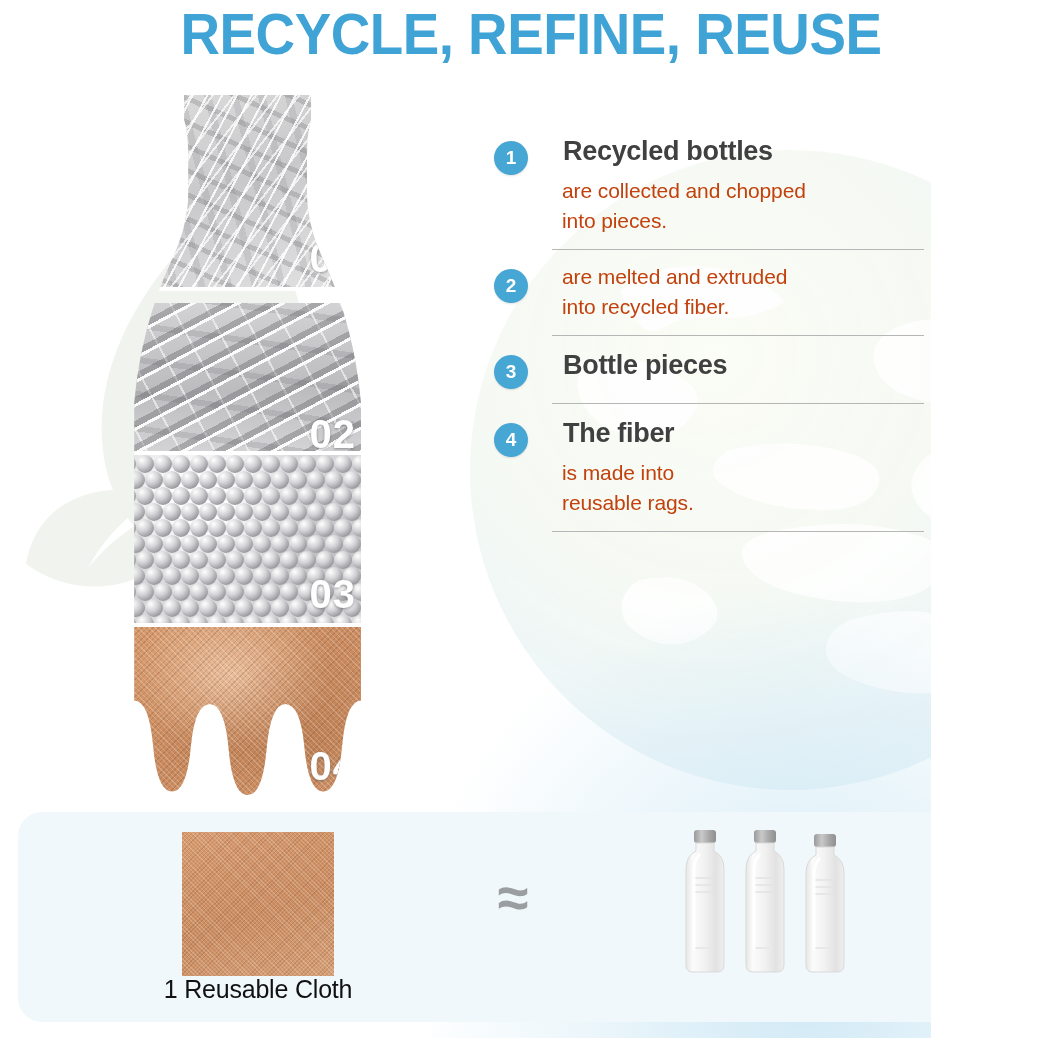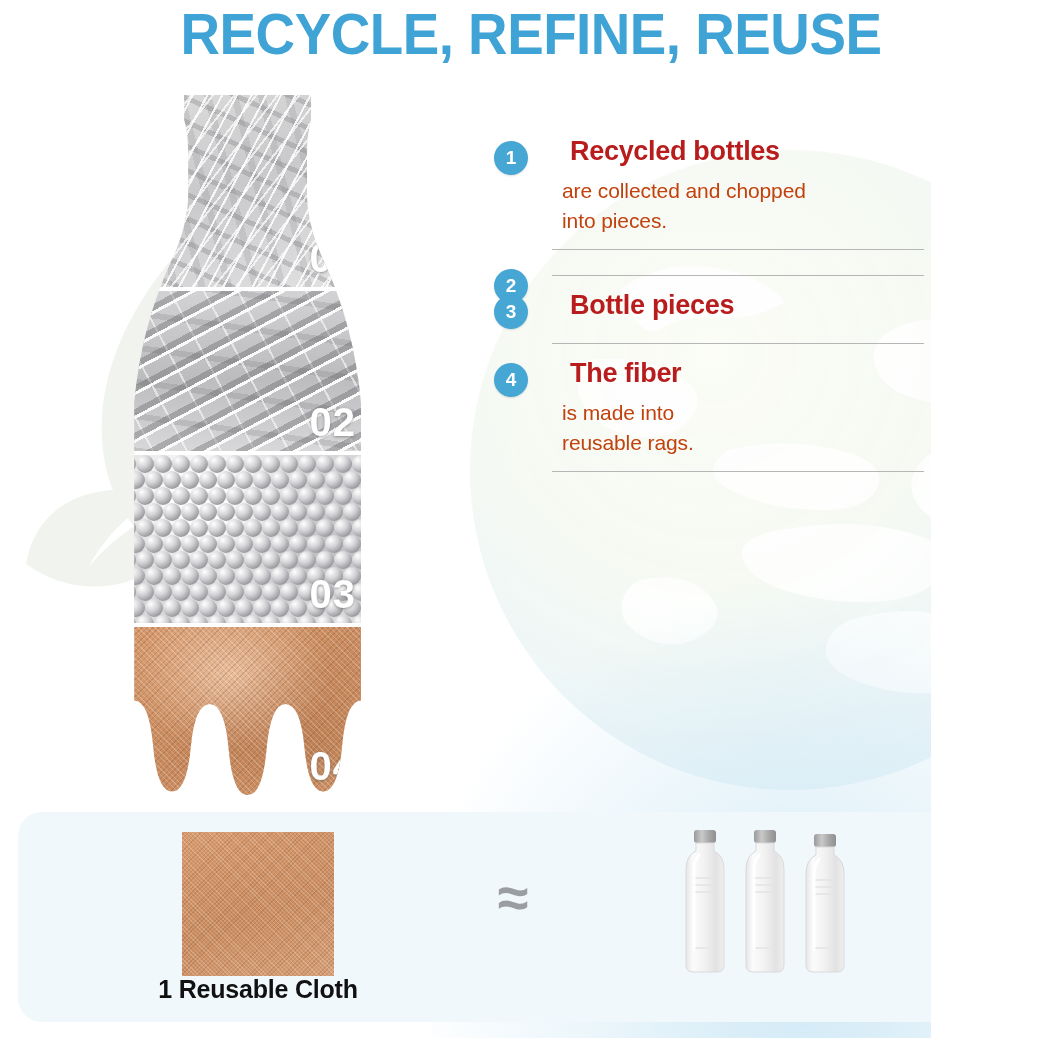--- a/index.html
+++ b/index.html
@@ -121,21 +121,21 @@
   
   .band1 { top: 0; height: 192px;
     background:
       repeating-linear-gradient(118deg, rgba(255,255,255,.85) 0 2px, rgba(0,0,0,0) 2px 13px),
       repeating-linear-gradient(-52deg, rgba(255,255,255,.7) 0 2px, rgba(0,0,0,0) 2px 17px),
       repeating-linear-gradient(24deg, rgba(120,120,124,.30) 0 5px, rgba(0,0,0,0) 5px 22px),
       repeating-linear-gradient(76deg, rgba(150,150,155,.25) 0 7px, rgba(0,0,0,0) 7px 26px),
       linear-gradient(160deg, #dedede 0%, #c9c9cb 45%, #e4e4e5 100%);
   }
   
-  .band2 { top: 196px; height: 160px;
+  .band2 { top: 208px; height: 160px;
     background:
       repeating-linear-gradient(-28deg, rgba(255,255,255,.95) 0 3px, rgba(0,0,0,0) 3px 21px),
       repeating-linear-gradient(-28deg, rgba(90,90,94,.35) 0 9px, rgba(0,0,0,0) 9px 21px),
       repeating-linear-gradient(62deg, rgba(255,255,255,.55) 0 2px, rgba(0,0,0,0) 2px 30px),
       repeating-linear-gradient(8deg, rgba(110,110,114,.20) 0 6px, rgba(0,0,0,0) 6px 34px),
       linear-gradient(180deg, #d2d2d4 0%, #bcbcbf 55%, #d8d8da 100%);
   }
   
   .band3 { top: 360px; height: 168px;
     background:
@@ -179,24 +179,24 @@
     color: #ffffff;
     font-size: 19px;
     font-weight: 600;
     line-height: 34px;
     text-align: center;
     box-shadow: 0 1px 2px rgba(0,0,0,.12);
   }
   .step-title {
     font-size: 27px;
     font-weight: 700;
-    color: #b91c1c;
+    color: #404040;
     line-height: 34px;
     letter-spacing: -0.3px;
-    margin: 0 0 8px 8px;
+    margin: 0 0 8px 1px;
     font-family: "Liberation Sans", sans-serif;
   }
   .step-body {
     font-size: 21px;
     line-height: 30px;
     color: #c2410c;
     letter-spacing: -0.1px;
     white-space: pre-line;
   }
   .step-rule {
@@ -251,21 +251,21 @@
   }
   .bottle-trio svg { width: 100%; height: 100%; display: block; }
 
   .compare-label {
     position: absolute;
     left: 0;
     right: 0;
     bottom: 18px;
     text-align: center;
     font-size: 25px;
-    font-weight: 700;
+    font-weight: 400;
     color: #111111;
     letter-spacing: -0.2px;
   }
   .approx-sign {
     position: absolute;
     left: 0;
     right: 0;
     top: 0;
     bottom: 0;
     display: flex;
@@ -413,20 +413,22 @@
     <div class="step">
       <div class="step-badge">1</div>
       <div class="step-title">Recycled bottles</div>
       <div class="step-body">are collected and chopped
 into pieces.</div>
       <div class="step-rule"></div>
     </div>
 
     <div class="step">
       <div class="step-badge">2</div>
+      <div class="step-body">are melted and extruded
+into recycled fiber.</div>
       <div class="step-rule"></div>
     </div>
 
     <div class="step">
       <div class="step-badge">3</div>
       <div class="step-title">Bottle pieces</div>
       <div class="step-rule"></div>
     </div>
 
     <div class="step">

